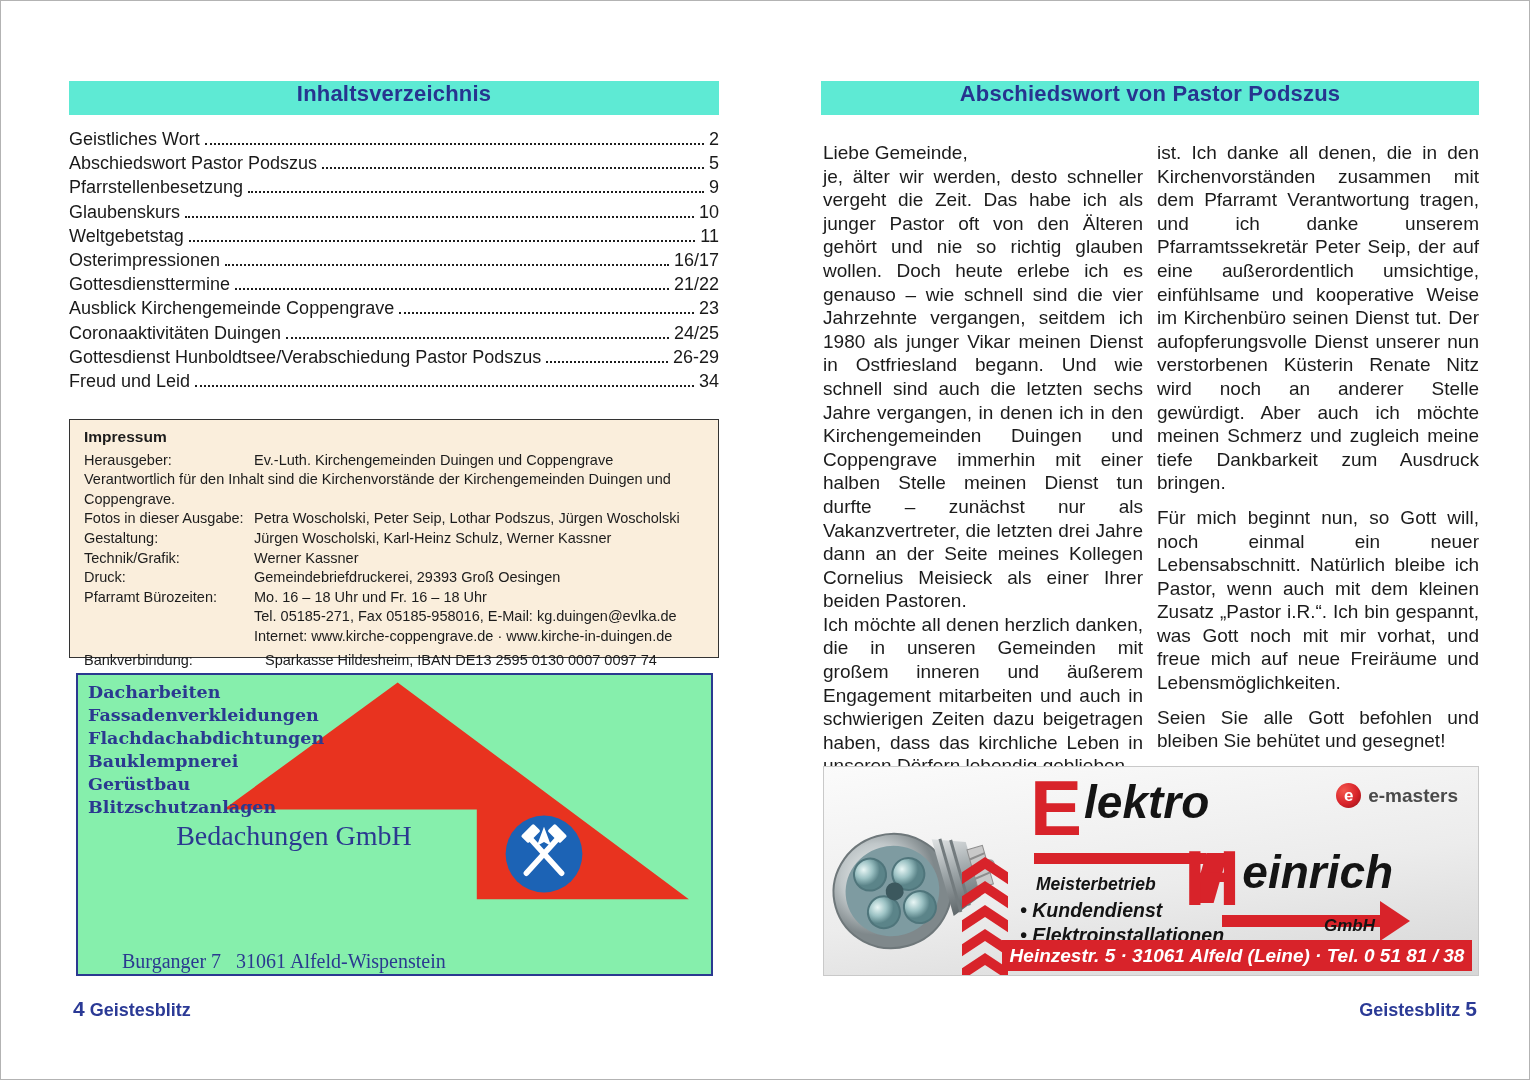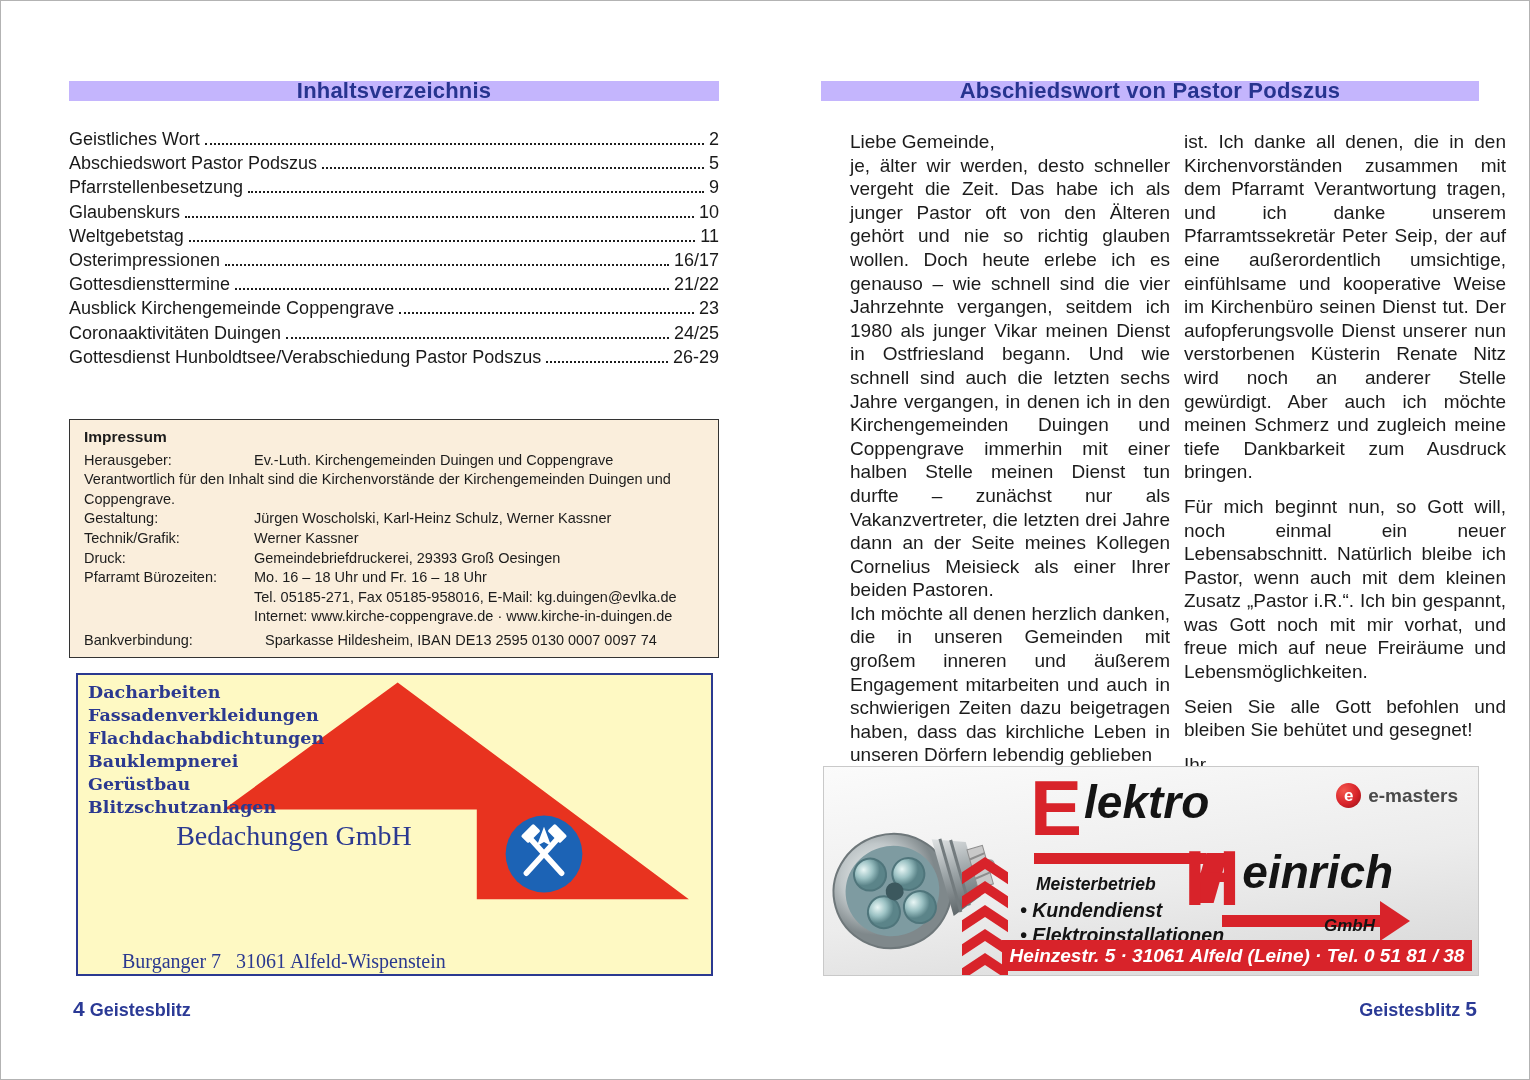--- a/index.html
+++ b/index.html
@@ -4,22 +4,22 @@
 <style>
   * { margin:0; padding:0; box-sizing:border-box; }
   body {
     width:1530px; height:1080px; position:relative; background:#ffffff;
     font-family:"Liberation Sans", sans-serif; overflow:hidden;
   }
   .spread { position:absolute; inset:0; border:1px solid #b3b3b3; }
 
   
   .hbar {
-    position:absolute; height:20px; background:#c4b5fd;
-    display:flex; align-items:center; justify-content:center;
+    position:absolute; height:34px; background:#5eead4;
+    display:flex; justify-content:center;
   }
   .hbar h1 {
     font-size:22px; font-weight:bold; color:#27348f; letter-spacing:.2px;
   }
   .pagefoot {
     position:absolute; top:996px; color:#2b3a96; font-weight:bold; font-size:18px;
   }
   .pagefoot .num { font-size:21px; }
 
   
@@ -39,21 +39,21 @@
   .imp-title { font-weight:bold; font-size:15.5px; margin-bottom:4px; }
   .imp-row { display:flex; }
   .imp-label { width:170px; flex:none; }
   .imp-value { flex:1; }
   .imp-note { margin:0; }
   .imp-rows .imp-row:last-child { margin-top:4px;gap:11px; }
 
   
   .ad-roof {
     position:absolute; left:75px; top:672px; width:637px; height:303px;
-    border:2px solid #2b3990; background:#fef9c3; overflow:hidden;
+    border:2px solid #2b3990; background:#86efac; overflow:hidden;
   }
   .roof-shape {
     position:absolute; inset:0; background:#e8331f;
     clip-path:polygon(50.5% 2.5%, 96.5% 75%, 63% 75%, 63% 45%, 23% 45%);
   }
   .roof-services {
     position:absolute; left:10px; top:6px; list-style:none;
     font-family:"DejaVu Serif", serif; font-weight:bold;
     color:#2b3990; font-size:17.5px; line-height:23px;
   }
@@ -62,22 +62,22 @@
     font-family:"Liberation Serif", serif; color:#2b3990; }
   .roof-company .c1 { font-size:38px; line-height:40px; }
   .roof-company .c2 { font-size:28px; line-height:30px; }
   .roof-address { position:absolute; left:44px; top:224px; width:560px;
     font-family:"Liberation Serif", serif; color:#2b3990; font-size:20px; line-height:25px;
     white-space:pre-wrap; }
   .foot-left { left:72px; }
 
   
   .hbar-right { left:820px; top:80px; width:658px; }
-  .col { position:absolute; top:129px; font-size:19px; line-height:23.6px;
-    color:#1b1b1b; text-align:justify; hyphens:auto;margin-left:27px; }
+  .col { position:absolute; top:140px; font-size:19px; line-height:23.6px;
+    color:#1b1b1b; text-align:justify; hyphens:auto; }
   .col1 { left:822px; width:320px; }
   .col2 { left:1156px; width:322px; }
   .col1 p { margin:0; }
   .col2 p { margin:0 0 11px 0; }
   .sig { margin-top:2px; }
   .sig-line { text-align:left; }
 
   
   .ad-eh {
     position:absolute; left:822px; top:765px; width:656px; height:210px;
@@ -173,30 +173,39 @@
         <div class="toc-row">
         <span class="toc-label">Coronaaktivitäten Duingen</span>
         <span class="toc-dots"></span>
         <span class="toc-page">24/25</span>
       </div>
         <div class="toc-row">
         <span class="toc-label">Gottesdienst Hunboldtsee/Verabschiedung Pastor Podszus</span>
         <span class="toc-dots"></span>
         <span class="toc-page">26-29</span>
       </div>
+        <div class="toc-row">
+        <span class="toc-label">Freud und Leid</span>
+        <span class="toc-dots"></span>
+        <span class="toc-page">34</span>
+      </div>
       </div>
 
     <div class="impressum">
       <div class="imp-title">Impressum</div>
       <div class="imp-row">
         <span class="imp-label">Herausgeber:</span>
         <span class="imp-value">Ev.-Luth. Kirchengemeinden Duingen und Coppengrave</span>
       </div>
       <div class="imp-note">Verantwortlich für den Inhalt sind die Kirchenvorstände der Kirchengemeinden Duingen und Coppengrave.</div>
       <div class="imp-rows">
+          <div class="imp-row">
+          <span class="imp-label">Fotos in dieser Ausgabe:</span>
+          <span class="imp-value">Petra Woscholski, Peter Seip, Lothar Podszus, Jürgen Woscholski</span>
+        </div>
           <div class="imp-row">
           <span class="imp-label">Gestaltung:</span>
           <span class="imp-value">Jürgen Woscholski, Karl-Heinz Schulz, Werner Kassner</span>
         </div>
           <div class="imp-row">
           <span class="imp-label">Technik/Grafik:</span>
           <span class="imp-value">Werner Kassner</span>
         </div>
           <div class="imp-row">
           <span class="imp-label">Druck:</span>

